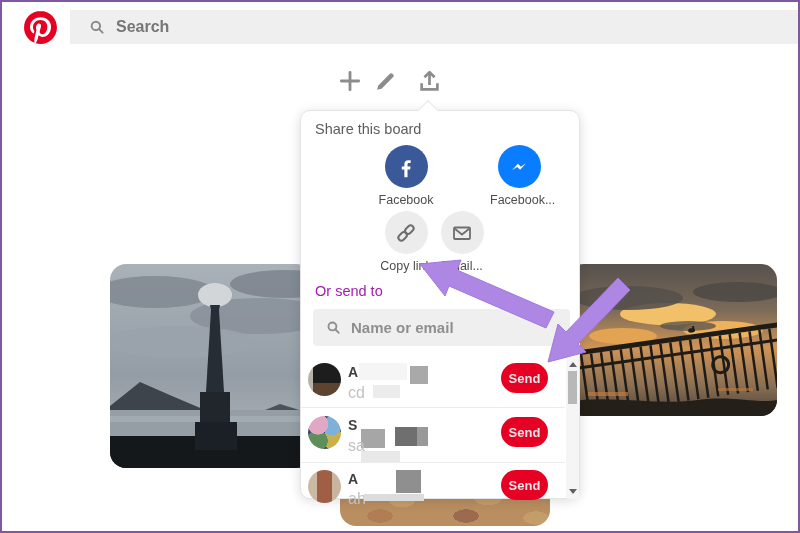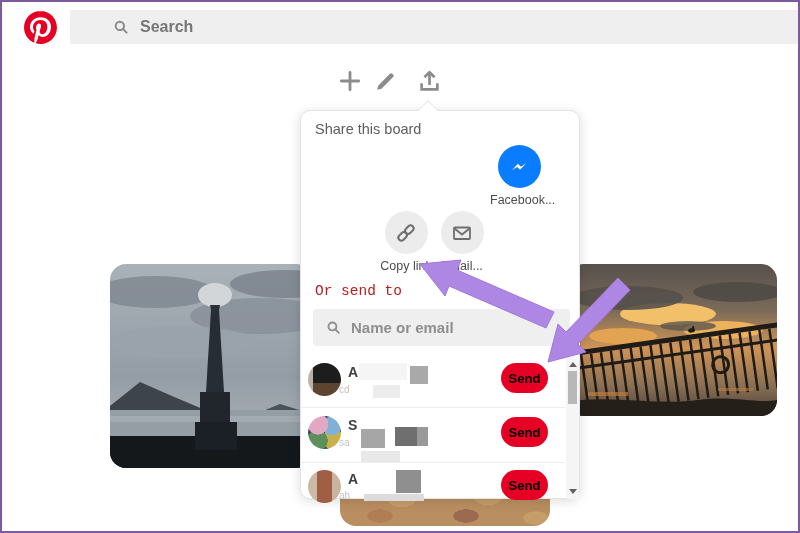--- a/index.html
+++ b/index.html
@@ -4,21 +4,21 @@
 <style>
   * { margin:0; padding:0; box-sizing:border-box; }
   html,body { width:800px; height:533px; overflow:hidden; background:#fff;
               font-family:"Liberation Sans", sans-serif; }
   .frame { position:relative; width:800px; height:533px; background:#fff;
            border:2px solid #7d5aa0; overflow:hidden; }
 
   
   .logo { position:absolute; left:22px; top:9px; width:33px; height:33px; }
   .searchbar { position:absolute; left:68px; top:8px; width:729px; height:34px;
-               background:#efefef; border-radius:0; display:flex; align-items:center;padding-left:24px; }
+               background:#efefef; border-radius:0; display:flex; align-items:center; }
   .searchbar svg { margin-left:18px; flex:0 0 auto; }
   .searchbar input { border:0; outline:0; background:transparent; margin-left:10px;
                      font-family:inherit; font-size:16px; font-weight:600; color:#555; width:600px; }
   .searchbar input::placeholder { color:#767676; opacity:1; }
 
   
   .act { position:absolute; top:64px; width:30px; height:30px; cursor:pointer;
          display:flex; align-items:center; justify-content:center; }
   .act-plus { left:333px; } .act-edit { left:368px; } .act-share { left:412px; }
 
@@ -49,21 +49,21 @@
   .share-item { position:absolute; width:58px; text-align:center; cursor:pointer; }
   .share-item .circ { width:43px; height:43px; border-radius:50%; margin:0 auto;
                       display:flex; align-items:center; justify-content:center; }
   .share-item .lbl { margin-top:5px; font-size:12.5px; color:#4c4c4c; white-space:nowrap; }
   .row1 { top:34px; } .row2 { top:100px; }
   .p0 { left:18px; } .p1 { left:76px; } .p2 { left:132px; } .p3 { left:189px; }
   .c-wa { background:#2fc351; } .c-fb { background:#3b5998; }
   .c-tw { background:#38a8ef; } .c-ms { background:#0a7cff; }
   .c-util { background:#ececec; }
 
-  .or-send { position:absolute; left:14px; top:172px; font-size:14.5px; color:#b91c1c;font-family:Liberation Mono, monospace; }
+  .or-send { position:absolute; left:14px; top:172px; font-size:14.5px; color:#a21caf; }
   .name-search { position:absolute; left:12px; top:198px; width:257px; height:37px;
                  background:#efefef; border-radius:4px; display:flex; align-items:center; }
   .name-search svg { margin-left:12px; flex:0 0 auto; }
   .name-search input { border:0; outline:0; background:transparent; margin-left:9px;
                        font-family:inherit; font-size:15px; font-weight:600; color:#6e6e6e; width:190px; }
   .name-search input::placeholder { color:#8f8f8f; opacity:1; }
 
   .contact { position:absolute; left:0; width:264px; cursor:pointer; }
   .ct1 { top:246px; height:50px; }
   .ct2 { top:296px; height:55px; border-top:1px solid #ececec; }
@@ -72,24 +72,24 @@
   .av1 { top:6px; background:linear-gradient(90deg,#b9b2a6 0 16%,transparent 16%),
                       linear-gradient(180deg,#1d1d1d 0 62%,#5d4430 62%); }
   .av2 { top:8px; background:
            radial-gradient(circle at 30% 25%, #e2a7c3 0 30%, transparent 31%),
            radial-gradient(circle at 72% 30%, #7fb0d8 0 28%, transparent 29%),
            radial-gradient(circle at 28% 75%, #5e8f5a 0 30%, transparent 31%),
            radial-gradient(circle at 75% 70%, #c8b14a 0 30%, transparent 31%),
            #3a4a6b; }
   .av3 { top:7px; background:linear-gradient(90deg,#cbb9a6 0 26%,#a05f44 26% 72%,#c9b59f 72%); }
   .ct-name { position:absolute; left:47px; font-size:14px; font-weight:bold; color:#3f3f3f; }
-  .ct-sub  { position:absolute; left:38px; font-size:10px; color:#c2c2c2; }
+  .ct-sub  { position:absolute; left:47px; font-size:16px; color:#c2c2c2; }
   .blur { position:absolute; }
   .send-btn { position:absolute; left:200px; width:47px; height:30px; background:#e60023;
-              border:0; border-radius:15px; color:#000000; font-family:inherit;
+              border:0; border-radius:15px; color:#e5e5e5; font-family:inherit;
               font-size:13px; font-weight:bold; cursor:pointer; }
 
   .scrollbar { position:absolute; left:265px; top:246px; width:13px; height:142px;
                background:#f5f5f5; border-radius:2px; }
   .sb-up, .sb-down { position:absolute; left:3px; width:0; height:0; cursor:pointer; }
   .sb-up   { top:5px;    border-left:4px solid transparent; border-right:4px solid transparent;
              border-bottom:5px solid #606060; }
   .sb-down { bottom:5px; border-left:4px solid transparent; border-right:4px solid transparent;
              border-top:5px solid #606060; }
   .sb-thumb { position:absolute; left:2px; top:14px; width:9px; height:33px; background:#b8b8b8; }
@@ -213,20 +213,28 @@
       <rect x="150" y="124" width="35" height="3" fill="#c07a3a" opacity=".6"></rect>
     </svg>
   </div>
 
   <div class="pin pin-bottom"></div>
 
   <div class="popup">
     <div class="caret"></div>
     <div class="popup-title">Share this board</div>
 
+    <div class="share-item row1 p1">
+      <div class="circ c-fb">
+        <svg width="26" height="26" viewBox="0 0 24 24">
+          <path fill="#fff" d="M13.4 21.5v-7.1h2.4l.4-2.8h-2.8V9.8c0-.8.2-1.4 1.4-1.4h1.5V5.9c-.3 0-1.2-.1-2.2-.1-2.2 0-3.6 1.3-3.6 3.7v2.1H8.1v2.8h2.4v7.1h2.9z"></path>
+        </svg>
+      </div>
+      <div class="lbl">Facebook</div>
+    </div>
     <div class="share-item row1 p3">
       <div class="circ c-ms">
         <svg width="26" height="26" viewBox="0 0 24 24">
           <polygon fill="#fff" points="5.5,15 11,9 13.7,11.7 18.5,8.6 13,14.6 10.3,11.9"></polygon>
         </svg>
       </div>
       <div class="lbl">Facebook...</div>
     </div>
 
     <div class="share-item row2 p1">

